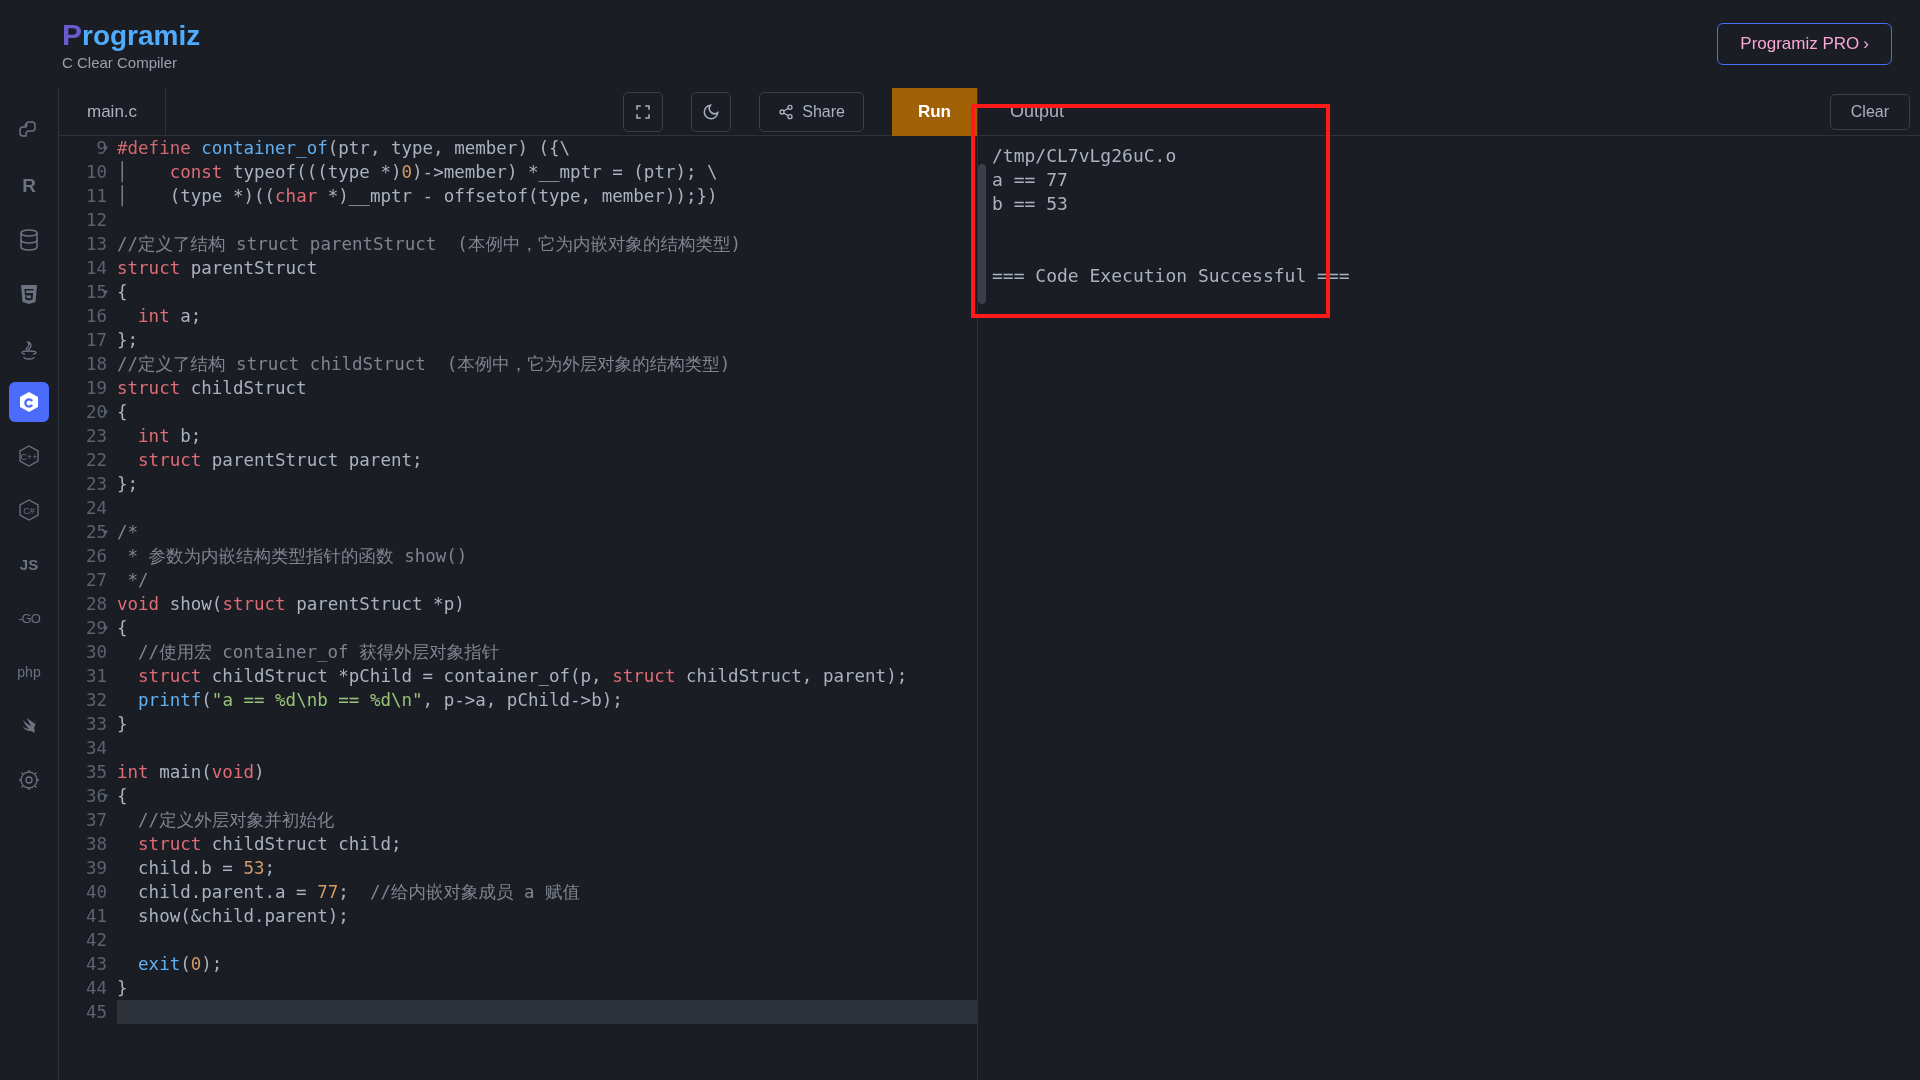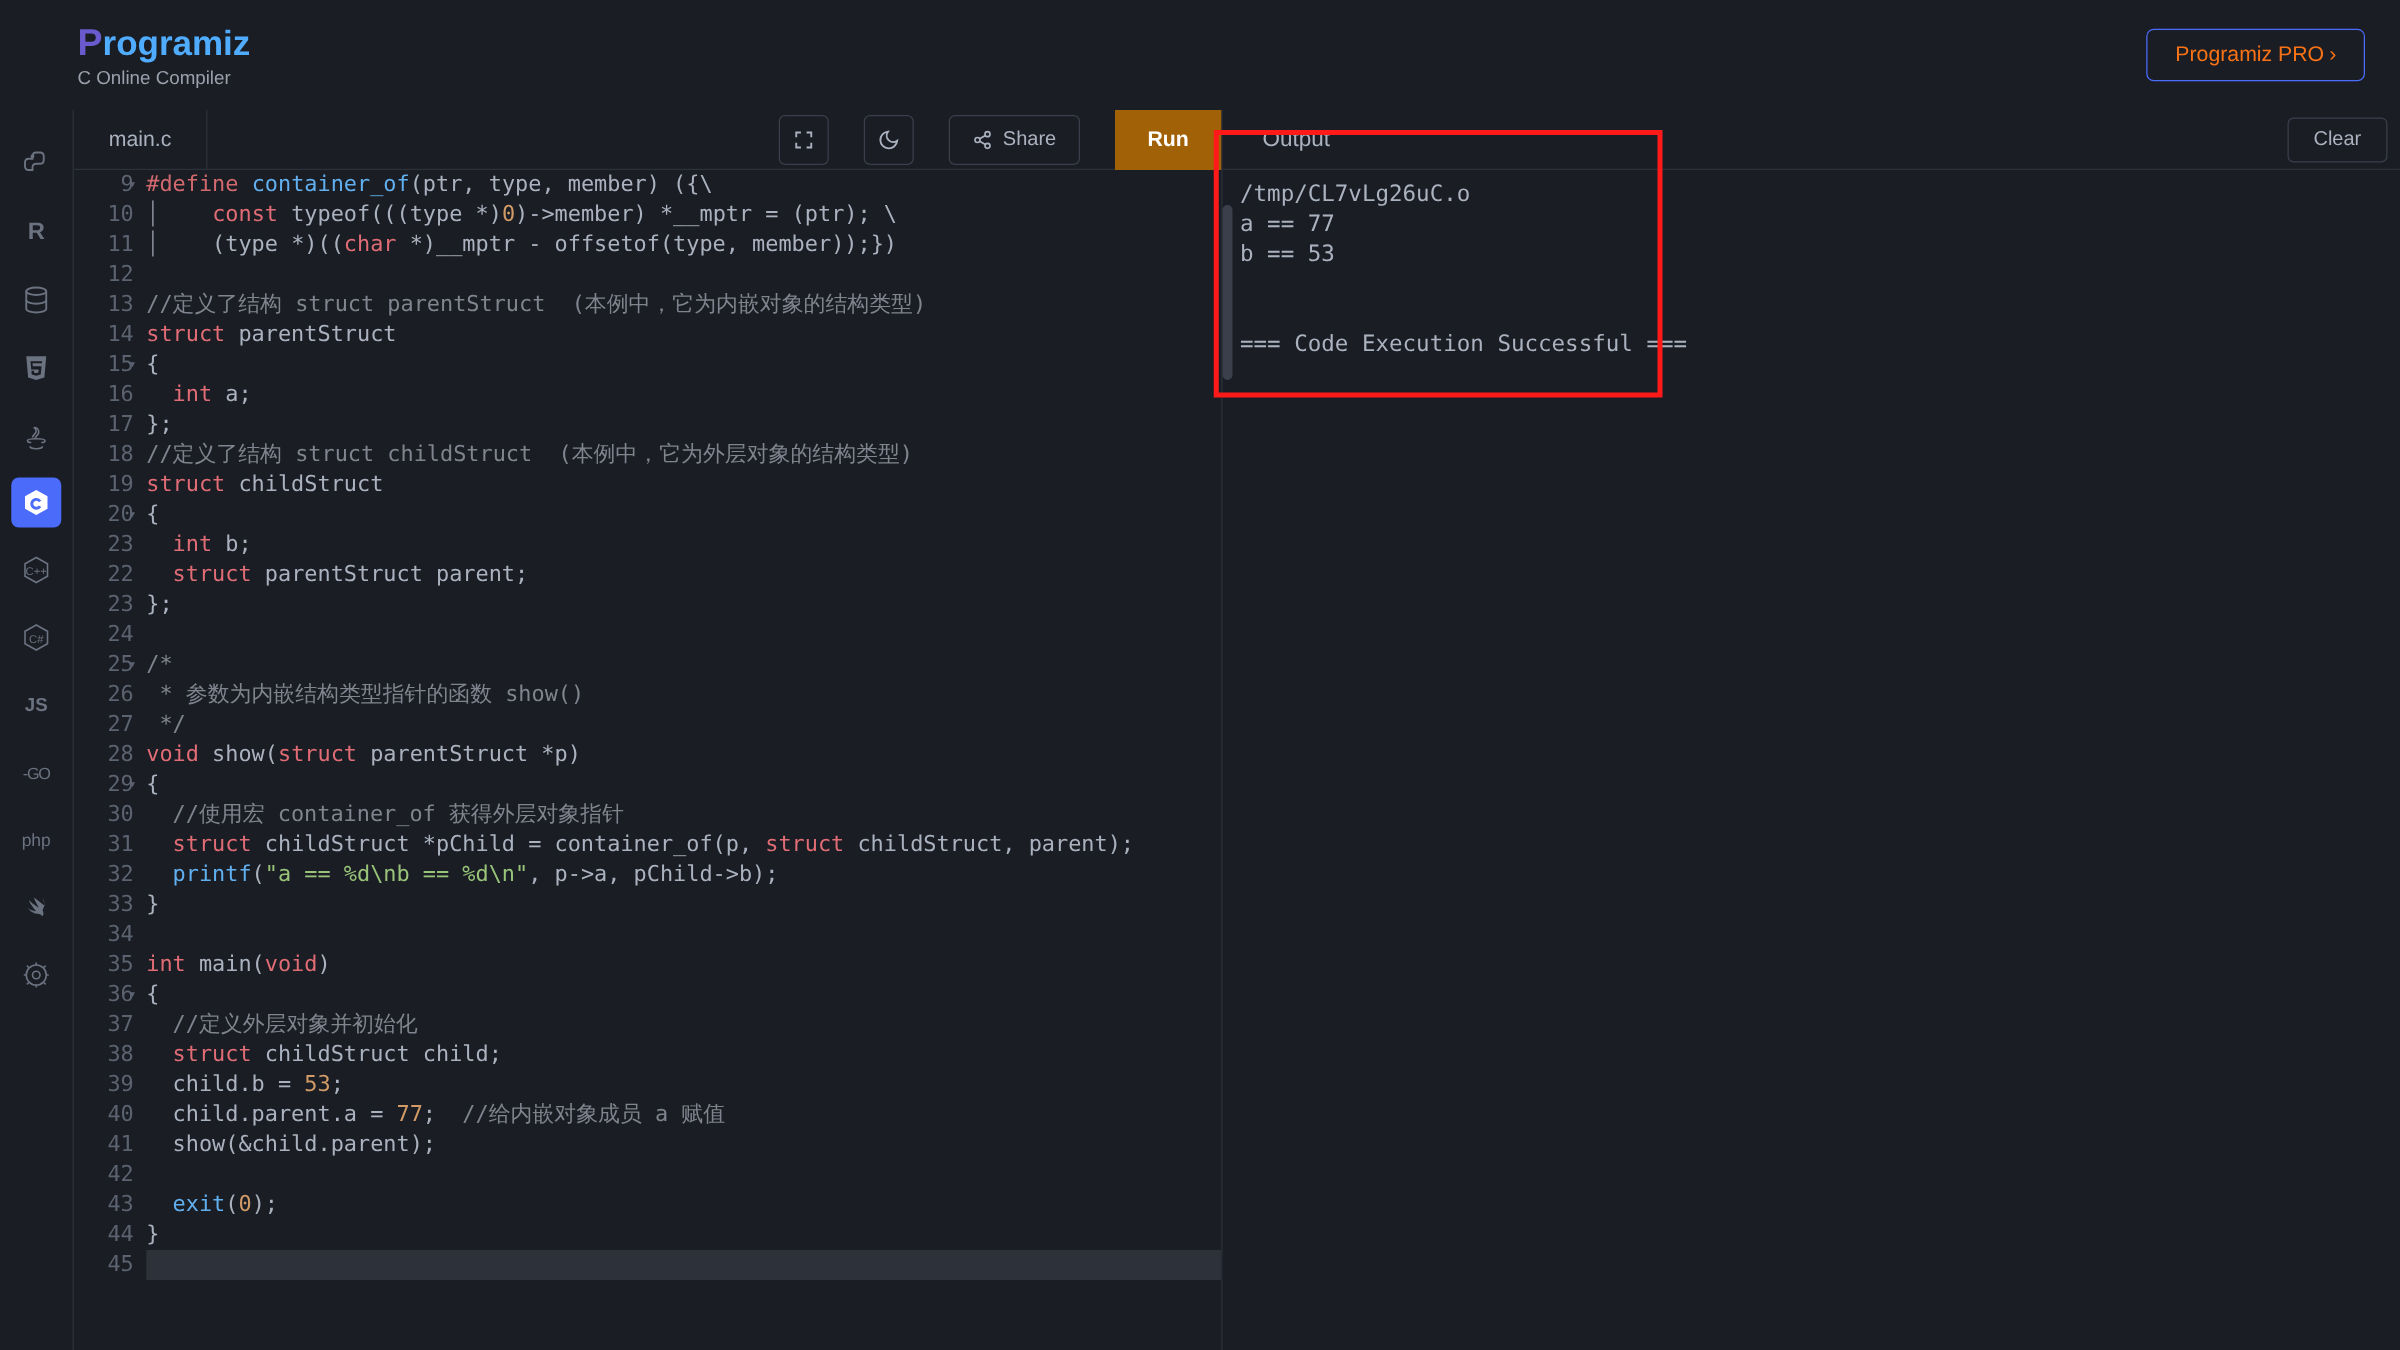--- a/index.html
+++ b/index.html
@@ -23,21 +23,21 @@
   font-size: 28px;
   font-weight: 700;
   display: flex;
   align-items: baseline;
 }
 .logo .p { color: #6a5acd; font-size: 30px; }
 .logo .rest { color: #4facfe; }
 .subtitle { color: #9aa0ac; font-size: 15px; margin-top: 2px; }
 .pro-btn {
   border: 1px solid #4b6bfb;
-  color: #f97316;
+  color: #f9a8d4;
   padding: 10px 22px;
   border-radius: 6px;
   font-size: 17px;
   font-weight: 500;
   cursor: pointer;
   display: flex;
   align-items: center;
   gap: 4px;
 }
 .main {
@@ -218,21 +218,21 @@
 </style>
 </head>
 <body>
 
 <div class="header">
   <div class="logo-area">
     <div class="logo">
       <span class="p">P</span>
         <span class="rest">rogramiz</span>
     </div>
-    <div class="subtitle">C Online Compiler</div>
+    <div class="subtitle">C Clear Compiler</div>
   </div>
   <div class="pro-btn">
     <span>Programiz PRO</span>
     <span>›</span>
   </div>
 </div>
 
 <div class="main">
   <div class="lang-bar">
     <div class="lang-item">

